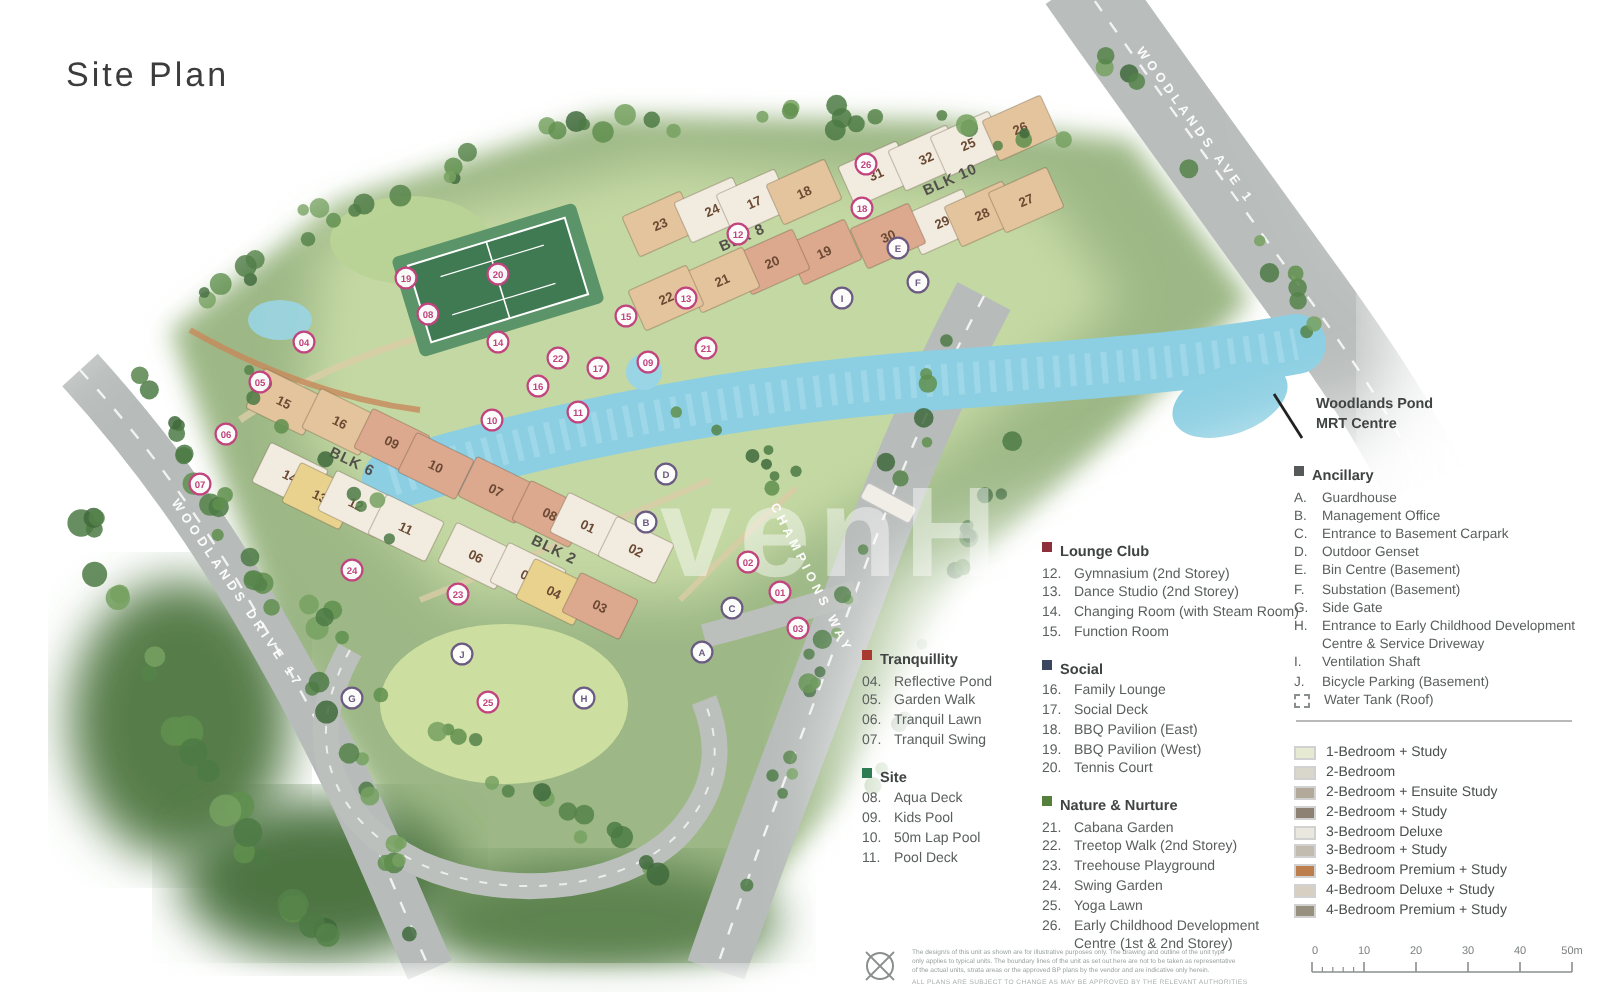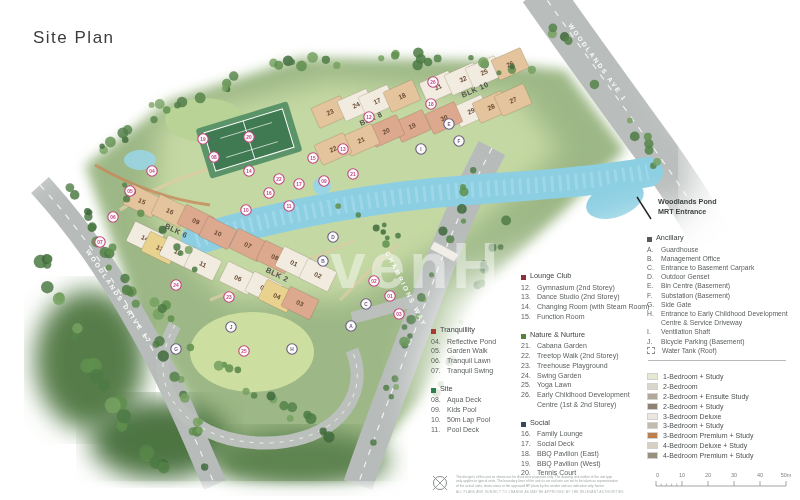--- a/index.html
+++ b/index.html
@@ -3,21 +3,21 @@
 <meta charset="utf-8">
 <style>
   html,body{margin:0;padding:0}
   body{width:800px;height:500px;position:relative;overflow:hidden;background:#fff;
        font-family:"Liberation Sans",sans-serif;color:#4a4f4e}
   #map{position:absolute;left:0;top:0}
   .title{position:absolute;left:33px;top:28px;font-size:17px;font-weight:normal;
          color:#3c3c3c;letter-spacing:1.5px}
   .col{position:absolute;font-size:7px;color:#5a5f5e}
   .grp{margin-bottom:8px}
-  .grp-h{display:flex;align-items:flex-end;gap:4px;font-weight:normal;color:#3f4443;
+  .grp-h{display:flex;align-items:flex-start;gap:4px;font-weight:bold;color:#3f4443;
          font-size:7.3px;margin-bottom:2.5px}
   .bullet{width:5px;height:5px;flex:none}
   .itm{display:flex;line-height:9.8px}
   .anc .itm{line-height:9.2px;font-size:6.8px}
   .itm .n{width:16px;flex:none}
   .anc .itm .n{width:14px}
   .itm .lb{flex:1}
   .tanksq{width:6px;height:5px;border:1px dashed #8a8f8e;margin:1px 7px 0 0;flex:none}
   .mrt{position:absolute;left:658px;top:197px;font-size:7.2px;font-weight:bold;
        color:#3f4443;line-height:9.5px}
@@ -576,21 +576,21 @@
       <text x="404" y="290" transform="rotate(63 404 290)" text-anchor="middle" font-size="6.4" font-weight="bold" fill="#ffffff" letter-spacing="2.2" opacity="0.95">CHAMPIONS WAY</text>
     </g>
 
   <line x1="637" y1="197" x2="651" y2="219" stroke="#222" stroke-width="1.4"></line>
 </svg>
 
 <div class="title">Site Plan</div>
 
 <div class="mrt">
   <div>Woodlands Pond</div>
-  <div>MRT Entrance</div>
+  <div>MRT Centre</div>
 </div>
 
 <div class="col" id="col1" style="left:431px;top:325px;width:96px">
     <div class="grp">
       <div class="grp-h">
         <span class="bullet" style="background: rgb(169, 58, 50);"></span>
         <span>Tranquillity</span>
       </div>
       <div class="itm">
         <span class="n">04.</span>
@@ -650,20 +650,46 @@
         <span class="n">14.</span>
         <span class="lb">Changing Room (with Steam Room)</span>
       </div>
       <div class="itm">
         <span class="n">15.</span>
         <span class="lb">Function Room</span>
       </div>
     </div>
     <div class="grp">
       <div class="grp-h">
+        <span class="bullet" style="background: rgb(58, 69, 96);"></span>
+        <span>Social</span>
+      </div>
+      <div class="itm">
+        <span class="n">16.</span>
+        <span class="lb">Family Lounge</span>
+      </div>
+      <div class="itm">
+        <span class="n">17.</span>
+        <span class="lb">Social Deck</span>
+      </div>
+      <div class="itm">
+        <span class="n">18.</span>
+        <span class="lb">BBQ Pavilion (East)</span>
+      </div>
+      <div class="itm">
+        <span class="n">19.</span>
+        <span class="lb">BBQ Pavilion (West)</span>
+      </div>
+      <div class="itm">
+        <span class="n">20.</span>
+        <span class="lb">Tennis Court</span>
+      </div>
+    </div>
+    <div class="grp">
+      <div class="grp-h">
         <span class="bullet" style="background: rgb(85, 128, 60);"></span>
         <span>Nature &amp; Nurture</span>
       </div>
       <div class="itm">
         <span class="n">21.</span>
         <span class="lb">Cabana Garden</span>
       </div>
       <div class="itm">
         <span class="n">22.</span>
         <span class="lb">Treetop Walk (2nd Storey)</span>
@@ -676,46 +702,20 @@
         <span class="n">24.</span>
         <span class="lb">Swing Garden</span>
       </div>
       <div class="itm">
         <span class="n">25.</span>
         <span class="lb">Yoga Lawn</span>
       </div>
       <div class="itm">
         <span class="n">26.</span>
         <span class="lb">Early Childhood Development Centre (1st &amp; 2nd Storey)</span>
-      </div>
-    </div>
-    <div class="grp">
-      <div class="grp-h">
-        <span class="bullet" style="background: rgb(58, 69, 96);"></span>
-        <span>Social</span>
-      </div>
-      <div class="itm">
-        <span class="n">16.</span>
-        <span class="lb">Family Lounge</span>
-      </div>
-      <div class="itm">
-        <span class="n">17.</span>
-        <span class="lb">Social Deck</span>
-      </div>
-      <div class="itm">
-        <span class="n">18.</span>
-        <span class="lb">BBQ Pavilion (East)</span>
-      </div>
-      <div class="itm">
-        <span class="n">19.</span>
-        <span class="lb">BBQ Pavilion (West)</span>
-      </div>
-      <div class="itm">
-        <span class="n">20.</span>
-        <span class="lb">Tennis Court</span>
       </div>
     </div>
   </div>
 <div class="col anc" id="col3" style="left:647px;top:233px;width:148px">
     <div class="grp">
       <div class="grp-h">
         <span class="bullet" style="background: rgb(85, 89, 90);"></span>
         <span>Ancillary</span>
       </div>
       <div class="itm">

